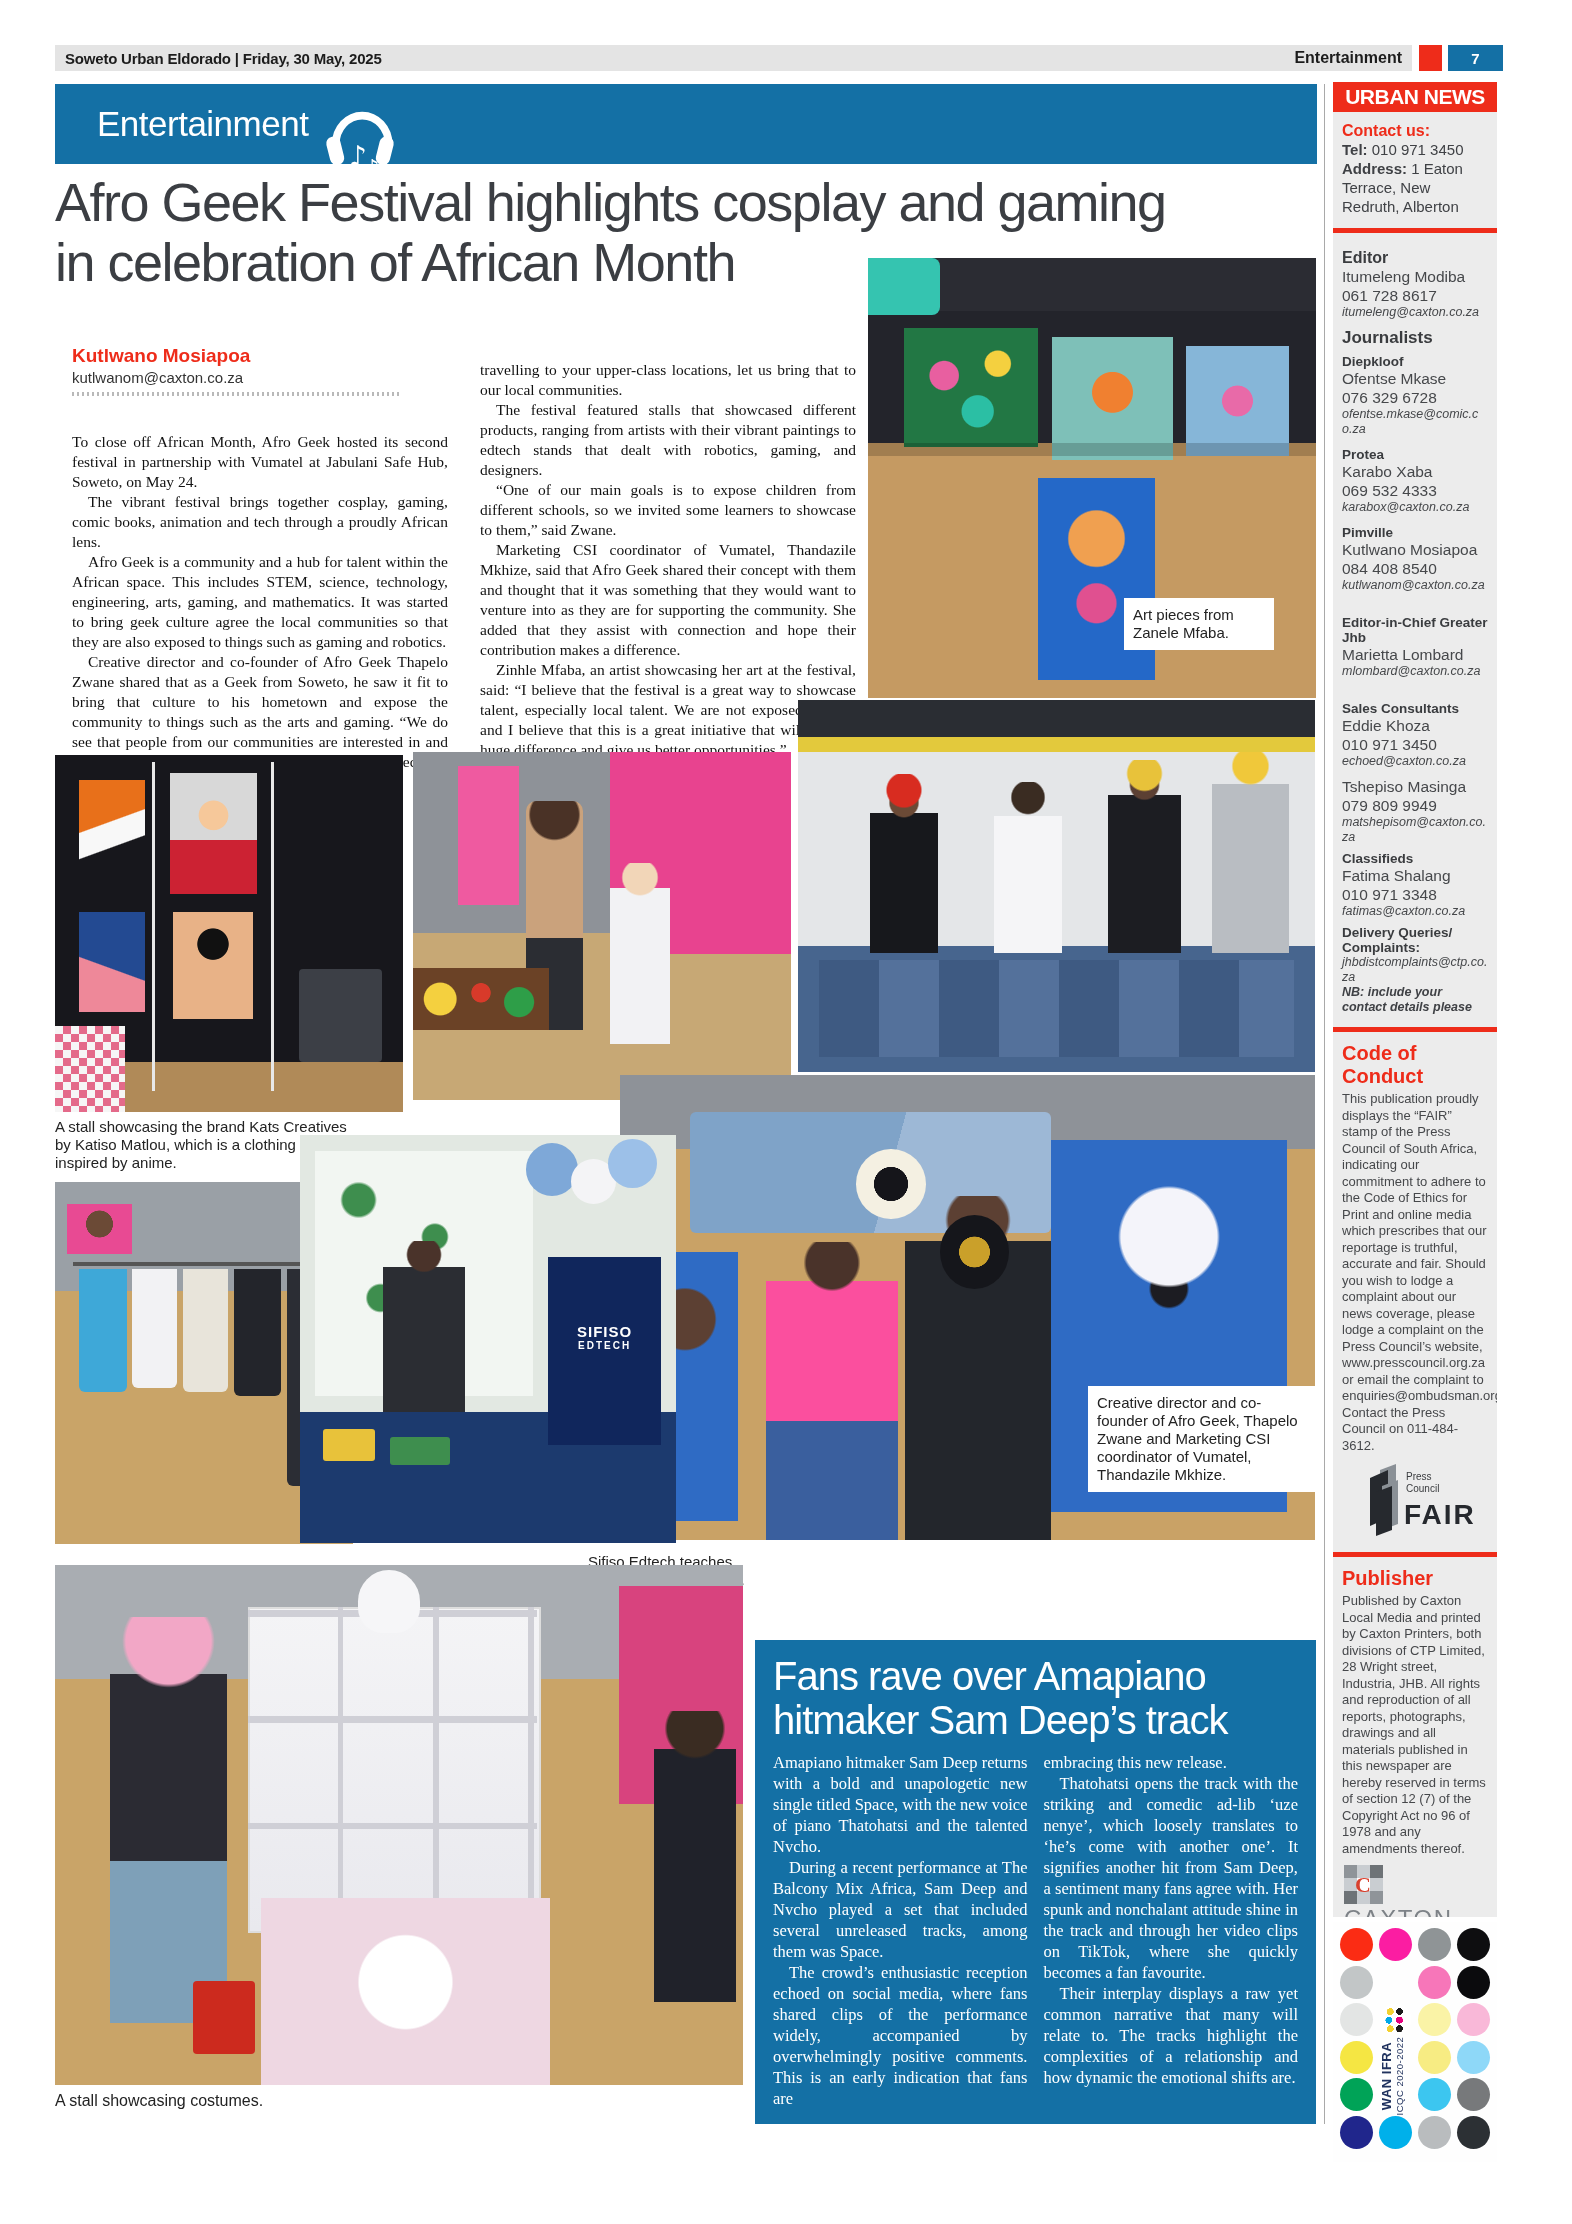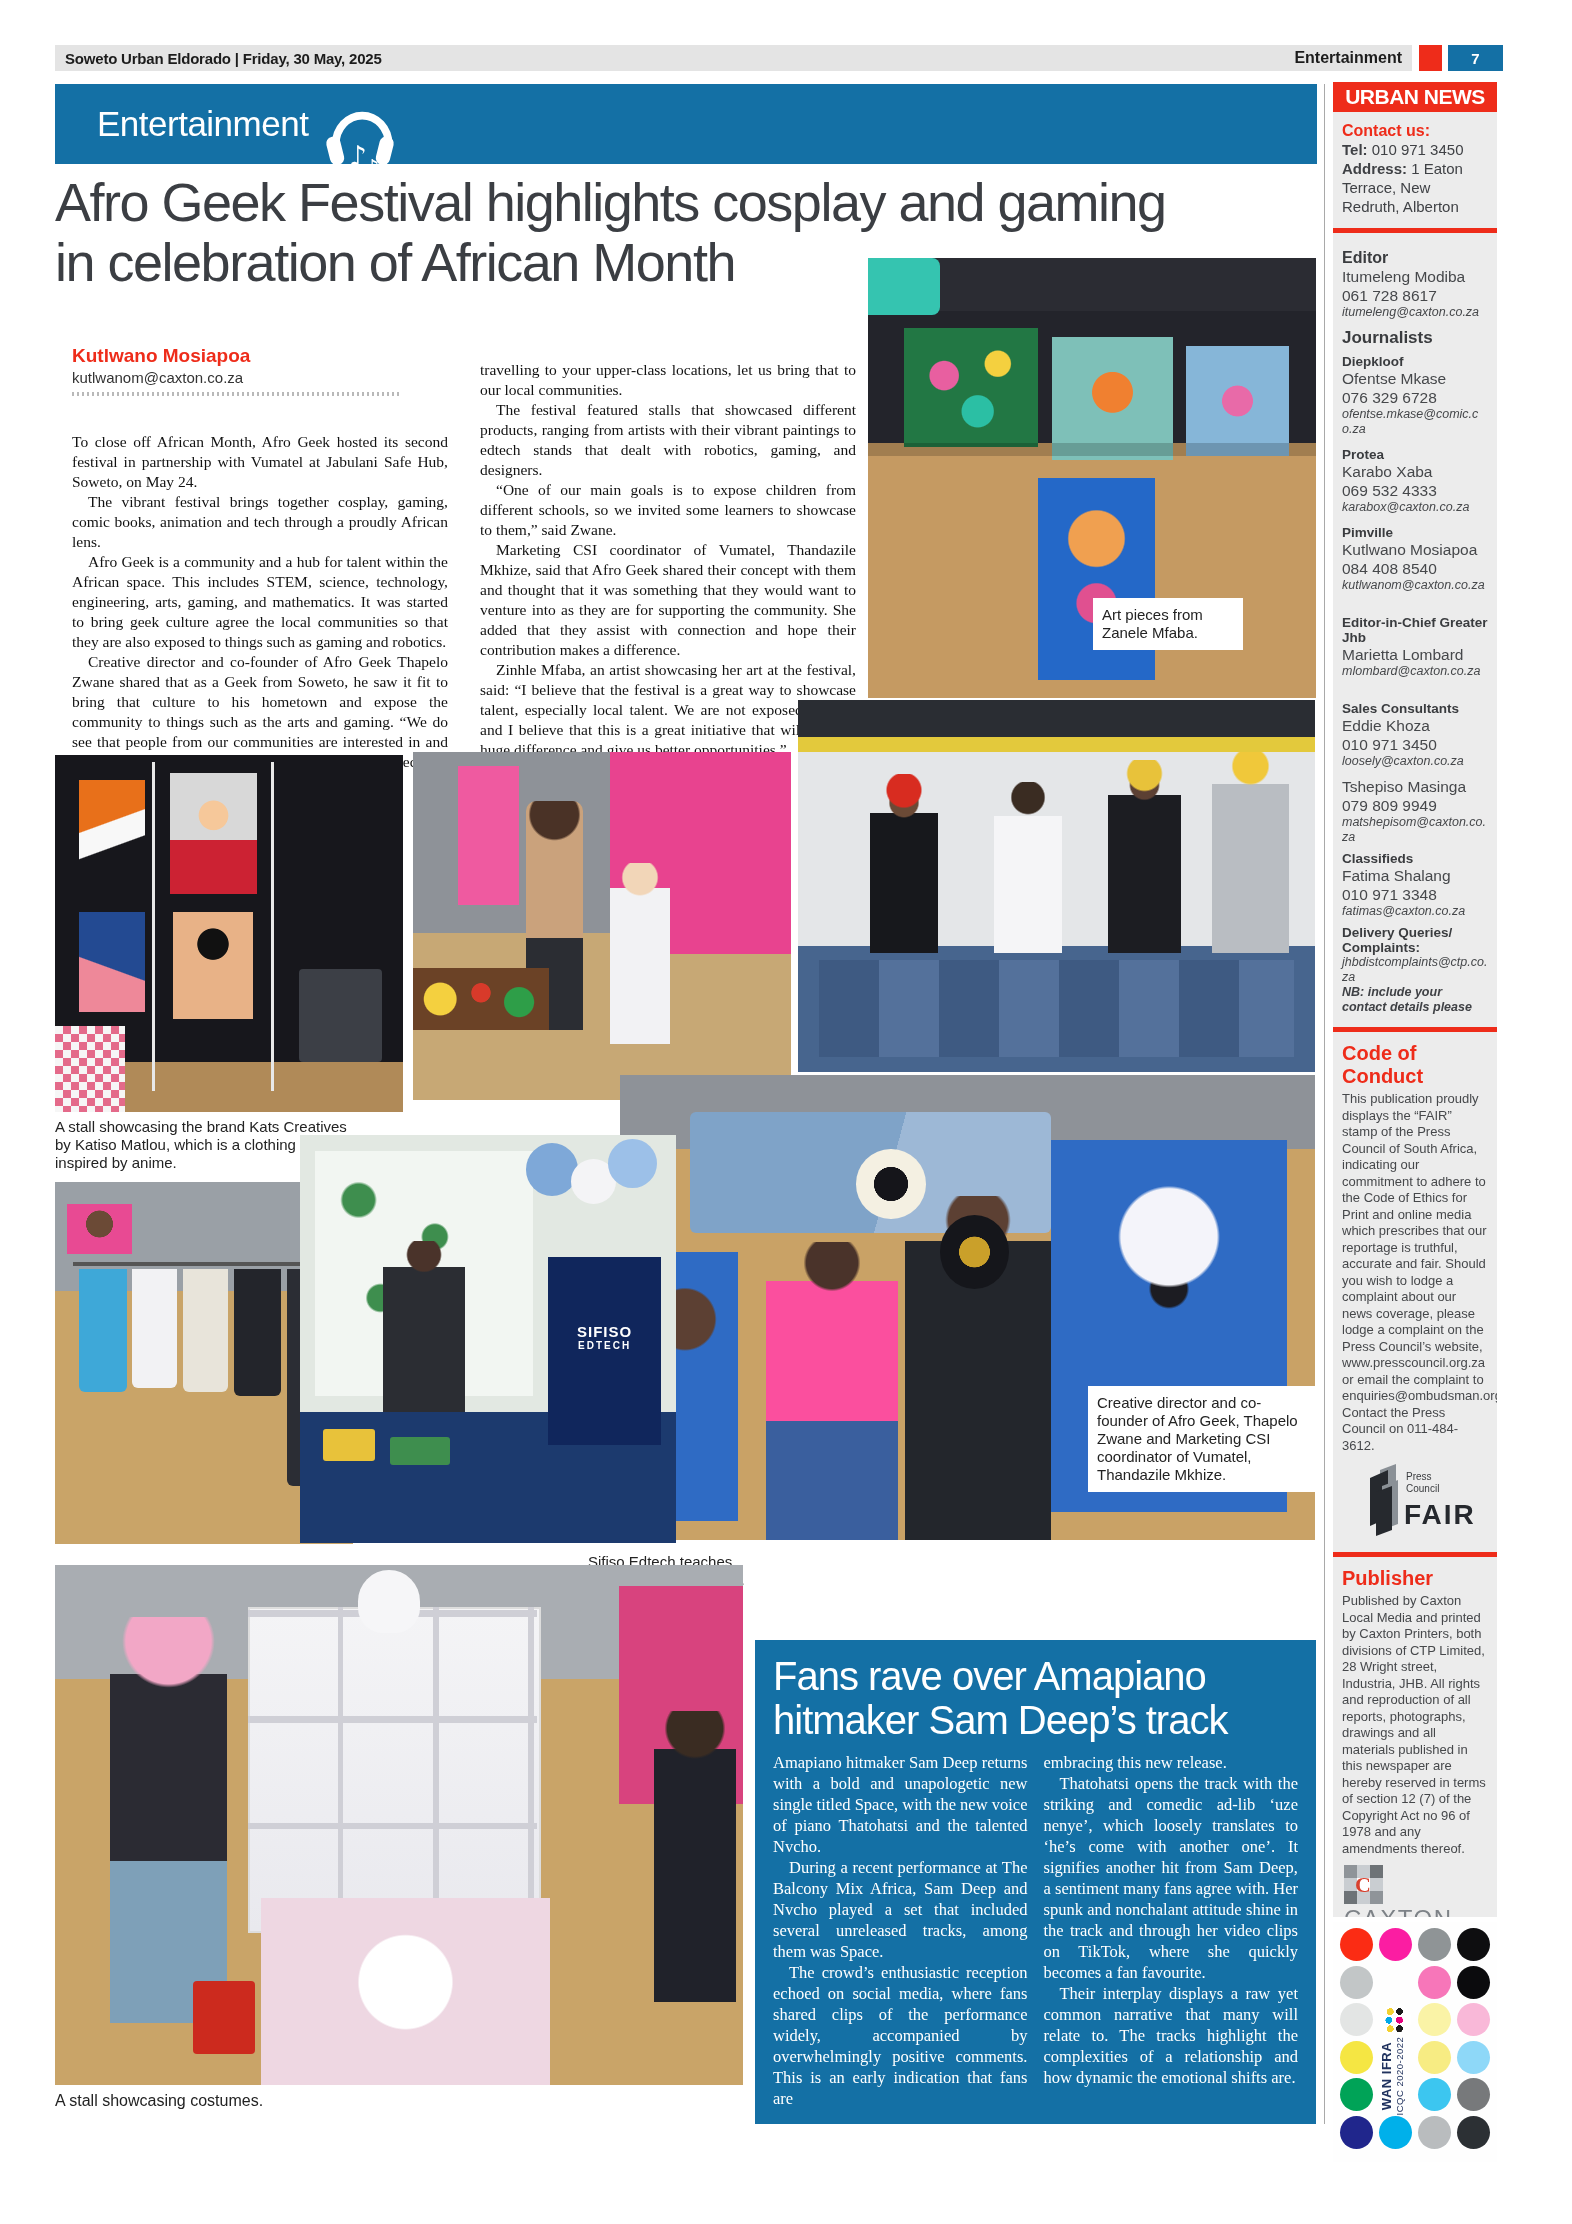--- a/index.html
+++ b/index.html
@@ -139,21 +139,21 @@
   </div>
 
   <div class="photo" style="left:868px;top:258px;width:448px;height:440px;background:linear-gradient(#2b2c33 0 12%,#23242b 12% 42%,#c59a62 42% 100%);">
     <div class="pd" style="left:-2%;top:0;width:18%;height:13%;background:#35c4b0;border-radius:8px;"></div>
     <div class="pd" style="left:8%;top:16%;width:30%;height:27%;background:radial-gradient(circle at 30% 40%,#e85fa0 12%,transparent 13%),radial-gradient(circle at 70% 30%,#f4d03f 10%,transparent 11%),radial-gradient(circle at 55% 70%,#2bbfa4 14%,transparent 15%),#274;"></div>
     <div class="pd" style="left:41%;top:18%;width:27%;height:28%;background:radial-gradient(circle at 50% 45%,#f08030 22%,transparent 23%),#7ec0b8;"></div>
     <div class="pd" style="left:71%;top:20%;width:23%;height:25%;background:radial-gradient(circle at 50% 50%,#e86aa8 20%,transparent 21%),#86b6d8;"></div>
     <div class="pd" style="left:38%;top:50%;width:26%;height:46%;background:radial-gradient(circle at 50% 30%,#f0a050 18%,transparent 19%),radial-gradient(circle at 50% 62%,#e05090 14%,transparent 15%),#2468c8;"></div>
     <div class="pd" style="left:0;top:42%;width:100%;height:3%;background:rgba(0,0,0,0.18);"></div>
   </div>
-  <div class="abs capbox cap" style="left:1093px;top:598px;width:150px;">
+  <div class="abs capbox cap" style="left:1124px;top:598px;width:150px;">
     <span>Art pieces from Zanele Mfaba.</span>
   </div>
 
   <div class="photo" style="left:55px;top:755px;width:348px;height:357px;background:linear-gradient(#17171c 0 86%,#b08a58 86% 100%);">
     <div class="pd" style="left:28%;top:2%;width:3px;height:92%;background:#e8e8e8;"></div>
     <div class="pd" style="left:62%;top:2%;width:3px;height:92%;background:#e8e8e8;"></div>
     <div class="pd" style="left:7%;top:7%;width:19%;height:30%;background:linear-gradient(160deg,#e8701a 40%,#f8f8f8 41% 60%,#17171c 61%);"></div>
     <div class="pd" style="left:33%;top:5%;width:25%;height:34%;background:radial-gradient(circle at 50% 35%,#f6c89a 16%,transparent 17%),linear-gradient(#d8d8d8 0 55%,#c23 55%);"></div>
     <div class="pd" style="left:7%;top:44%;width:19%;height:28%;background:linear-gradient(200deg,#234a92 55%,#e89 56%);"></div>
     <div class="pd" style="left:34%;top:44%;width:23%;height:30%;background:radial-gradient(circle at 50% 30%,#111 18%,transparent 19%),#e8b287;"></div>
@@ -298,21 +298,21 @@
       <div class="gap22">
         <div class="sb-loc">Editor-in-Chief Greater Jhb</div>
         <div class="sb-name">Marietta Lombard</div>
         <div class="sb-mail">mlombard@caxton.co.za</div>
       </div>
 
       <div class="gap22">
         <div class="sb-loc">Sales Consultants</div>
         <div class="sb-name">Eddie Khoza</div>
         <div class="sb-name">010 971 3450</div>
-        <div class="sb-mail">loosely@caxton.co.za</div>
+        <div class="sb-mail">echoed@caxton.co.za</div>
       </div>
 
       <div class="gap16">
         <div class="sb-name">Tshepiso Masinga</div>
         <div class="sb-name">079 809 9949</div>
         <div class="sb-mail">matshepisom@caxton.co.za</div>
       </div>
 
       <div class="gap6">
         <div class="sb-loc">Classifieds</div>

